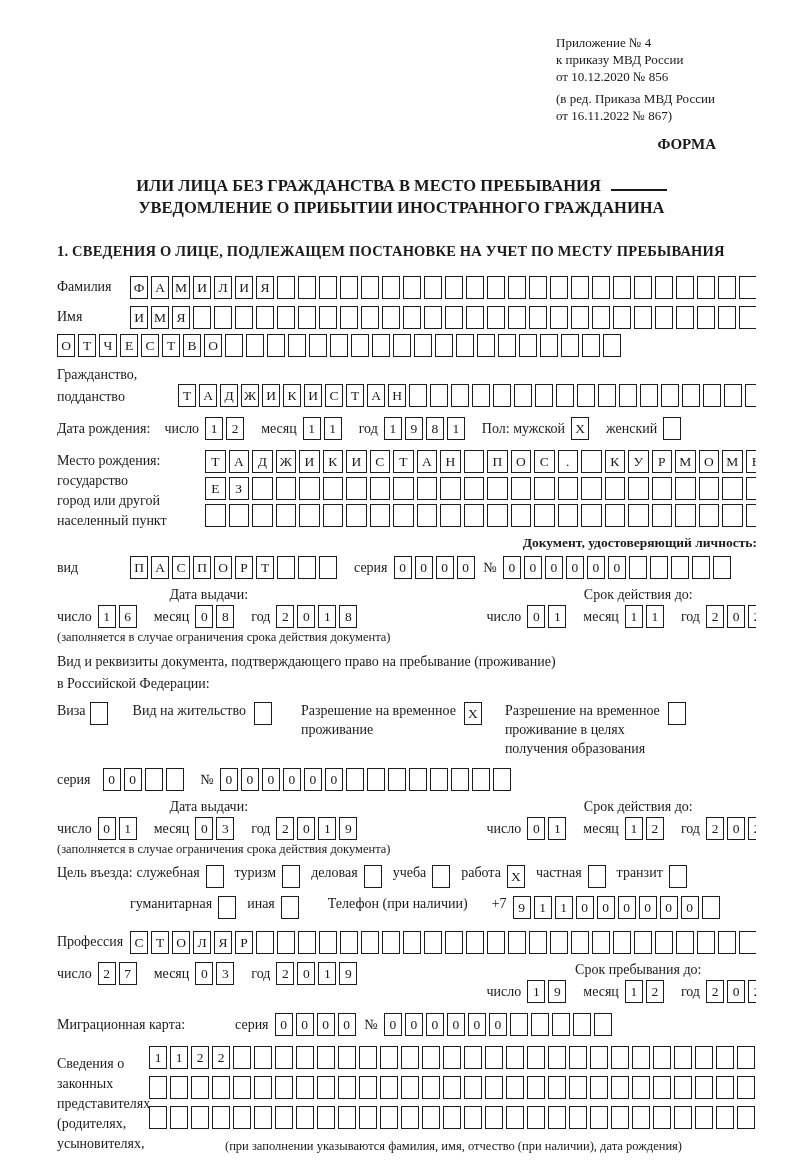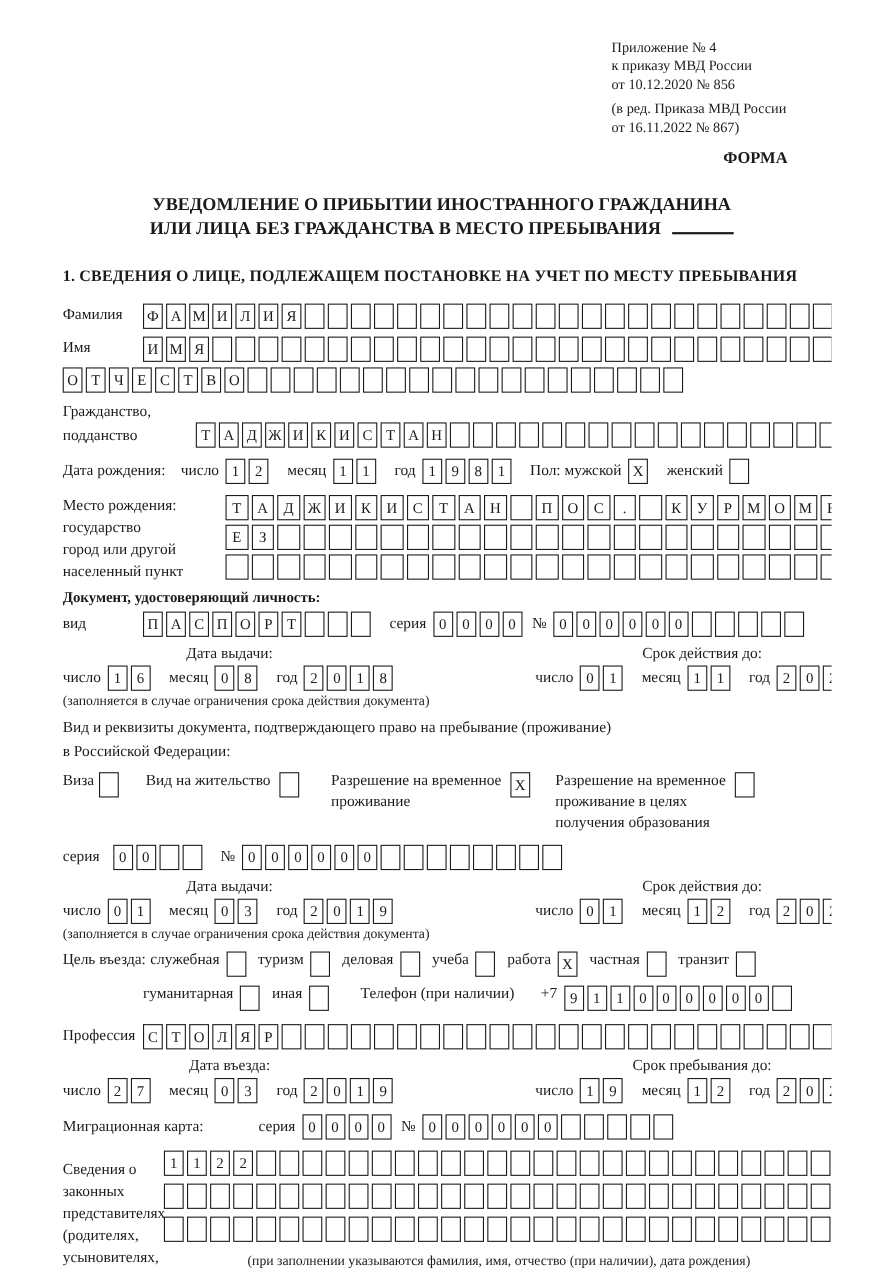--- a/index.html
+++ b/index.html
@@ -33,21 +33,21 @@
   .stack{display:flex;flex-direction:column;}
   .stack .cells{margin-bottom:4px;}
   
   .dline{display:flex;align-items:center;font-size:14px;}
   .dlbl{margin-right:6px;}
   .dgap{margin-left:14px;}
   .dates-pair{display:flex;justify-content:space-between;margin-top:8px;width:733px;}
   .dblock{display:flex;flex-direction:column;}
   .dhead{font-size:14px;text-align:center;margin-bottom:2px;}
   .note{font-size:12.5px;text-align:left;margin-top:2px;width:733px;}
-  .center-h{font-weight:bold;font-size:13.5px;text-align:left;width:700px;margin-top:4px;}
+  .center-h{font-weight:bold;font-size:13.5px;text-align:right;width:700px;margin-top:4px;}
   .intro{font-size:14px;line-height:22px;margin-top:6px;}
   
   .cbrow{display:flex;align-items:flex-start;margin-top:6px;}
   .cbgroup{display:flex;align-items:flex-start;font-size:14px;line-height:19px;}
   .cbgroup .cells{margin-left:8px;margin-top:1px;}
   .cblabel-c{text-align:left;}
   .purpose-line{display:flex;align-items:flex-start;font-size:14px;margin-top:8px;flex-wrap:nowrap;}
   .purpose-line .cells{margin:0 8px 0 6px;}
   .legal-note{font-size:12.5px;text-align:center;margin-top:6px;}
   .mt10{margin-top:10px;}
@@ -62,22 +62,22 @@
     <div>Приложение № 4</div>
     <div>к приказу МВД России</div>
     <div>от 10.12.2020 № 856</div>
     <div class="gap">(в ред. Приказа МВД России</div>
     <div>от 16.11.2022 № 867)</div>
   </div>
 
   <div class="forma">ФОРМА</div>
 
   <div class="title">
+    <div><span>ИЛИ ЛИЦА БЕЗ ГРАЖДАНСТВА В МЕСТО ПРЕБЫВАНИЯ</span><span class="blank-line"></span></div>
     <div>УВЕДОМЛЕНИЕ О ПРИБЫТИИ ИНОСТРАННОГО ГРАЖДАНИНА</div>
-    <div><span>ИЛИ ЛИЦА БЕЗ ГРАЖДАНСТВА В МЕСТО ПРЕБЫВАНИЯ</span><span class="blank-line"></span></div>
   </div>
 
   <div class="section-h">1. СВЕДЕНИЯ О ЛИЦЕ, ПОДЛЕЖАЩЕМ ПОСТАНОВКЕ НА УЧЕТ ПО МЕСТУ ПРЕБЫВАНИЯ</div>
 
   <div class="row mt14">
     <span class="lbl w73">Фамилия</span>
     <span class="cells">
         <span class="cell">Ф</span>
         <span class="cell">А</span>
         <span class="cell">М</span>
@@ -619,21 +619,20 @@
         <span class="cell"></span>
         <span class="cell"></span>
         <span class="cell"></span>
         <span class="cell"></span>
         <span class="cell"></span>
       </span>
   </div>
 
   <div class="dates-pair">
     <div class="dblock">
-      <div class="dhead">Дата въезда:</div>
       <div class="dline">
         <span class="dlbl">число</span>
         <span class="cells">
             <span class="cell">2</span>
             <span class="cell">7</span>
           </span>
         <span class="dlbl dgap">месяц</span>
         <span class="cells">
             <span class="cell">0</span>
             <span class="cell">3</span>

